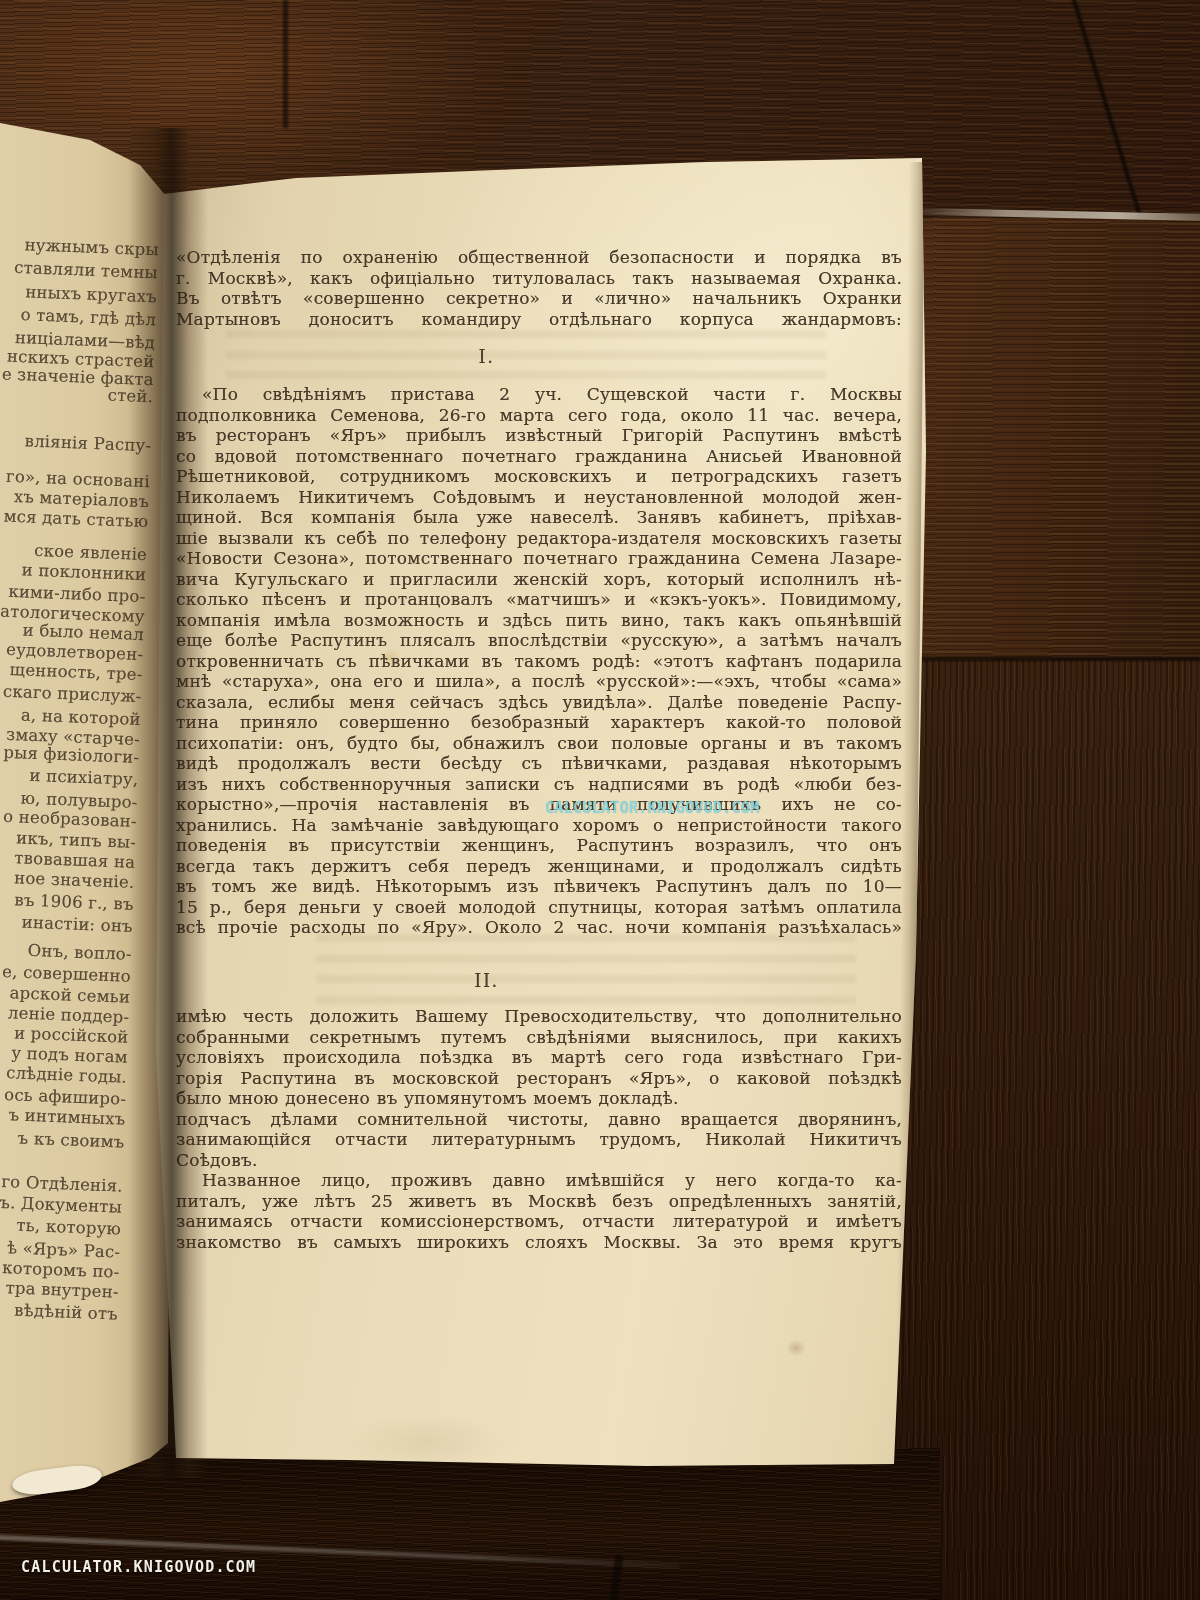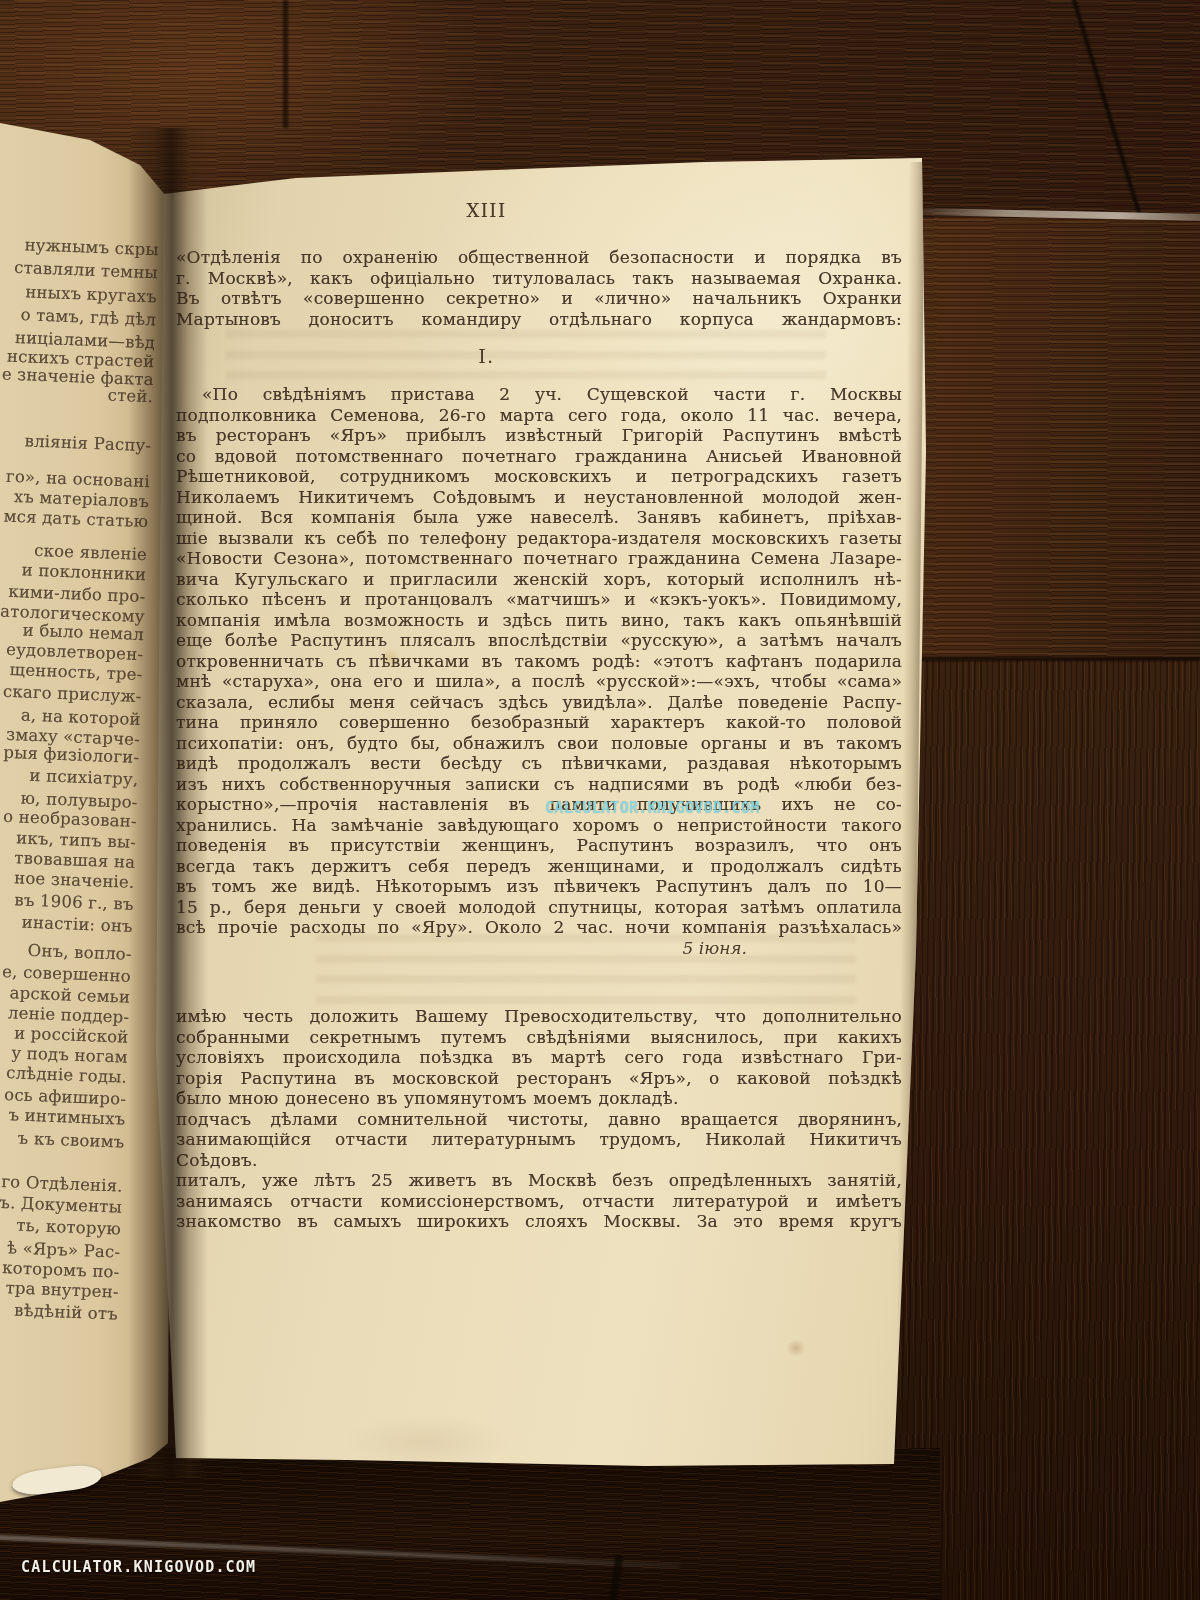--- a/index.html
+++ b/index.html
@@ -159,21 +159,20 @@
         <div class="frag" style="top: 1145px;">которомъ по-</div>
         <div class="frag" style="top: 1165px;">тра внутрен-</div>
         <div class="frag" style="top: 1187px;">вѣдѣній отъ</div>
       </div>
   </div>
   <div class="under-sliver"></div>
 
   <div class="right-page">
     <div class="right-page-edge"></div>
 
-    <div class="heading" style="top:48px;">XIII</div>
 
     <div class="pagetext" style="top:95px;">
         <div class="tline">«Отдѣленія по охраненію общественной безопасности и порядка въ</div>
         <div class="tline">г. Москвѣ», какъ офиціально титуловалась такъ называемая Охранка.</div>
         <div class="tline">Въ отвѣтъ «совершенно секретно» и «лично» начальникъ Охранки</div>
         <div class="tline">Мартыновъ доноситъ командиру отдѣльнаго корпуса жандармовъ:</div>
       </div>
 
     <div class="ghost" style="left:80px;top:178px;width:600px;height:52px;"></div>
 
@@ -204,39 +203,38 @@
         <div class="tline">хранились. На замѣчаніе завѣдующаго хоромъ о непристойности такого</div>
         <div class="tline">поведенія въ присутствіи женщинъ, Распутинъ возразилъ, что онъ</div>
         <div class="tline">всегда такъ держитъ себя передъ женщинами, и продолжалъ сидѣть</div>
         <div class="tline">въ томъ же видѣ. Нѣкоторымъ изъ пѣвичекъ Распутинъ далъ по 10—</div>
         <div class="tline">15 р., беря деньги у своей молодой спутницы, которая затѣмъ оплатила</div>
         <div class="tline">всѣ прочіе расходы по «Яру». Около 2 час. ночи компанія разъѣхалась»</div>
       </div>
 
     <div class="ghost" style="left:170px;top:782px;width:540px;height:78px;"></div>
 
-    <div class="date-line" style="top:786px;">
-      <span>5 іюня.</span>
-    </div>
-
+
+    <div class="heading" style="top:818px;">II.</div>
 
     <div class="pagetext" style="top:854px;">
       <div>
           <div class="tline">имѣю честь доложить Вашему Превосходительству, что дополнительно</div>
           <div class="tline">собранными секретнымъ путемъ свѣдѣніями выяснилось, при какихъ</div>
           <div class="tline">условіяхъ происходила поѣздка въ мартѣ сего года извѣстнаго Гри-</div>
           <div class="tline">горія Распутина въ московской ресторанъ «Яръ», о каковой поѣздкѣ</div>
           <div class="tline last">было мною донесено въ упомянутомъ моемъ докладѣ.</div>
         </div>
       <div>
           <div class="tline">подчасъ дѣлами сомнительной чистоты, давно вращается дворянинъ,</div>
           <div class="tline">занимающійся отчасти литературнымъ трудомъ, Николай Никитичъ</div>
           <div class="tline last">Соѣдовъ.</div>
         </div>
       <div>
+          <div class="tline ind">Названное лицо, проживъ давно имѣвшійся у него когда-то ка-</div>
           <div class="tline">питалъ, уже лѣтъ 25 живетъ въ Москвѣ безъ опредѣленныхъ занятій,</div>
           <div class="tline">занимаясь отчасти комиссіонерствомъ, отчасти литературой и имѣетъ</div>
           <div class="tline">знакомство въ самыхъ широкихъ слояхъ Москвы. За это время кругъ</div>
         </div>
     </div>
   </div>
 
   <div class="gutter"></div>
 
   <div class="wm-center">CALCULATOR.KNIGOVOD.COM</div>

